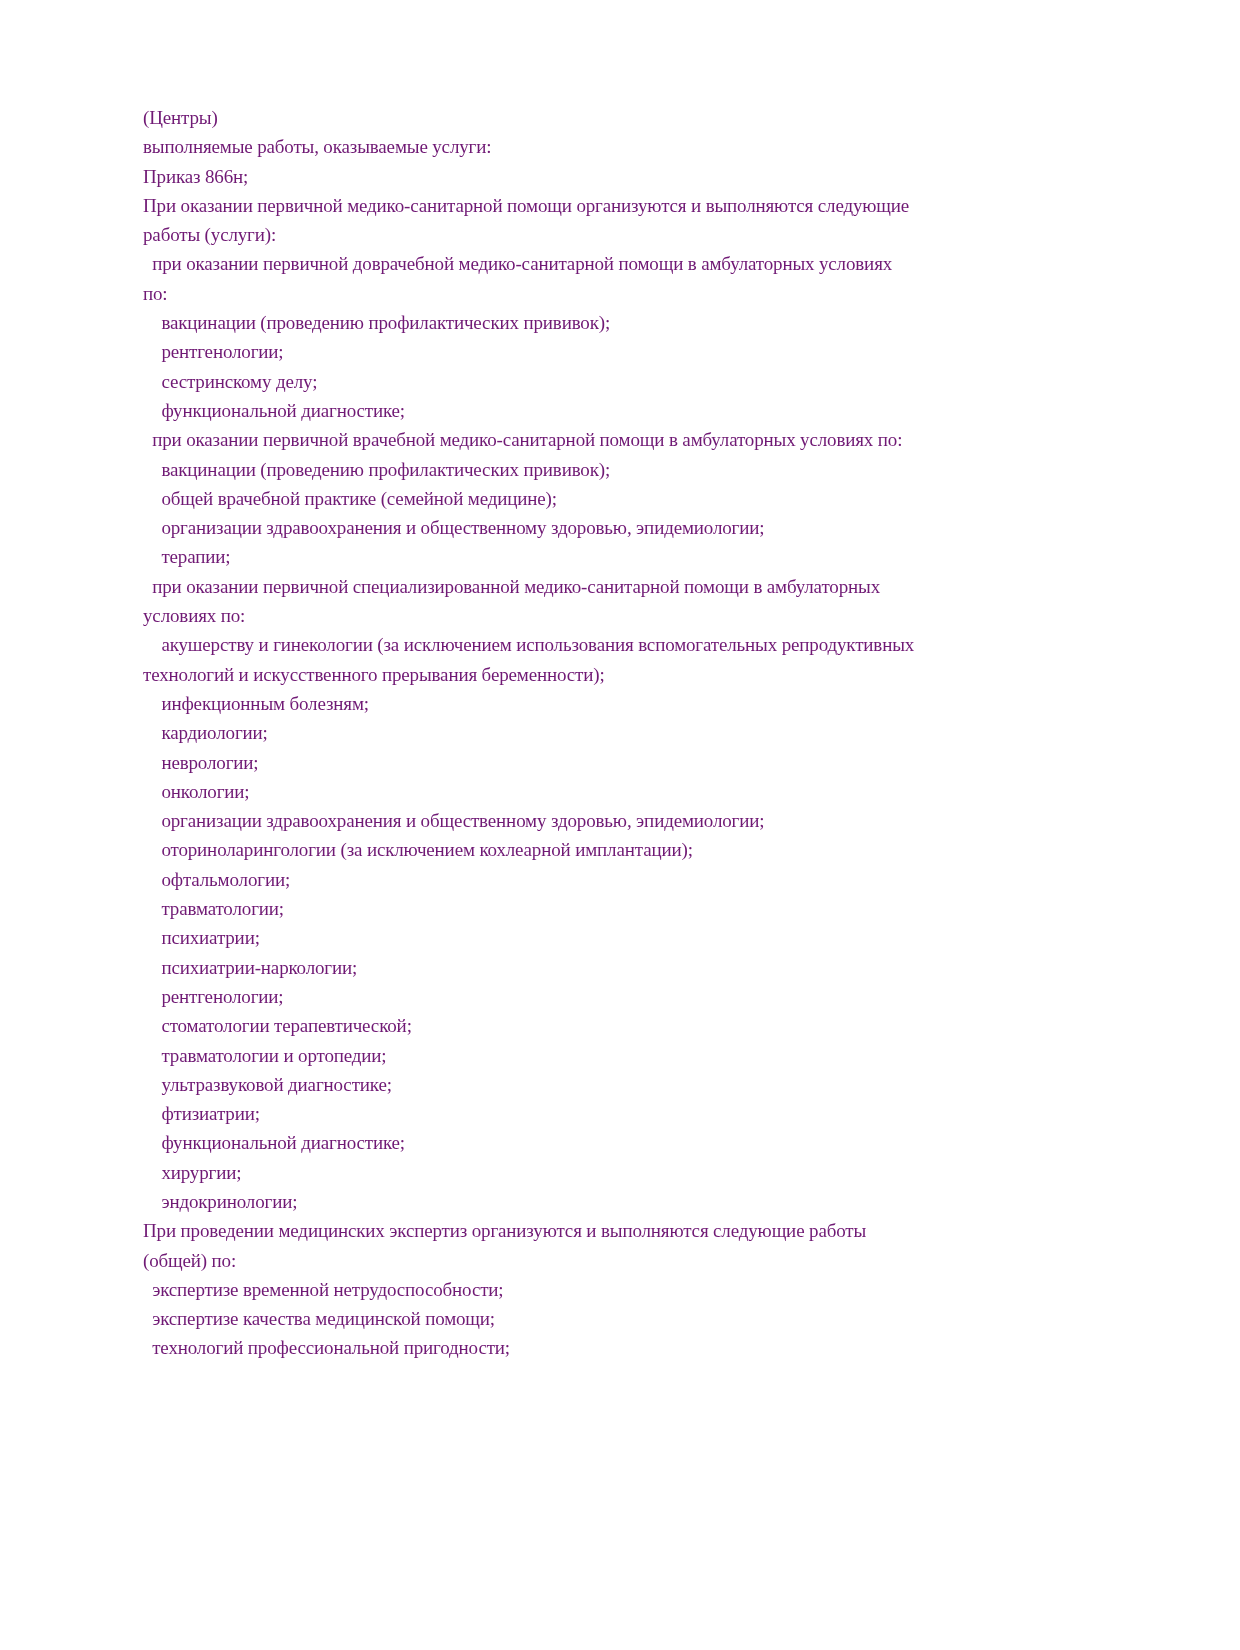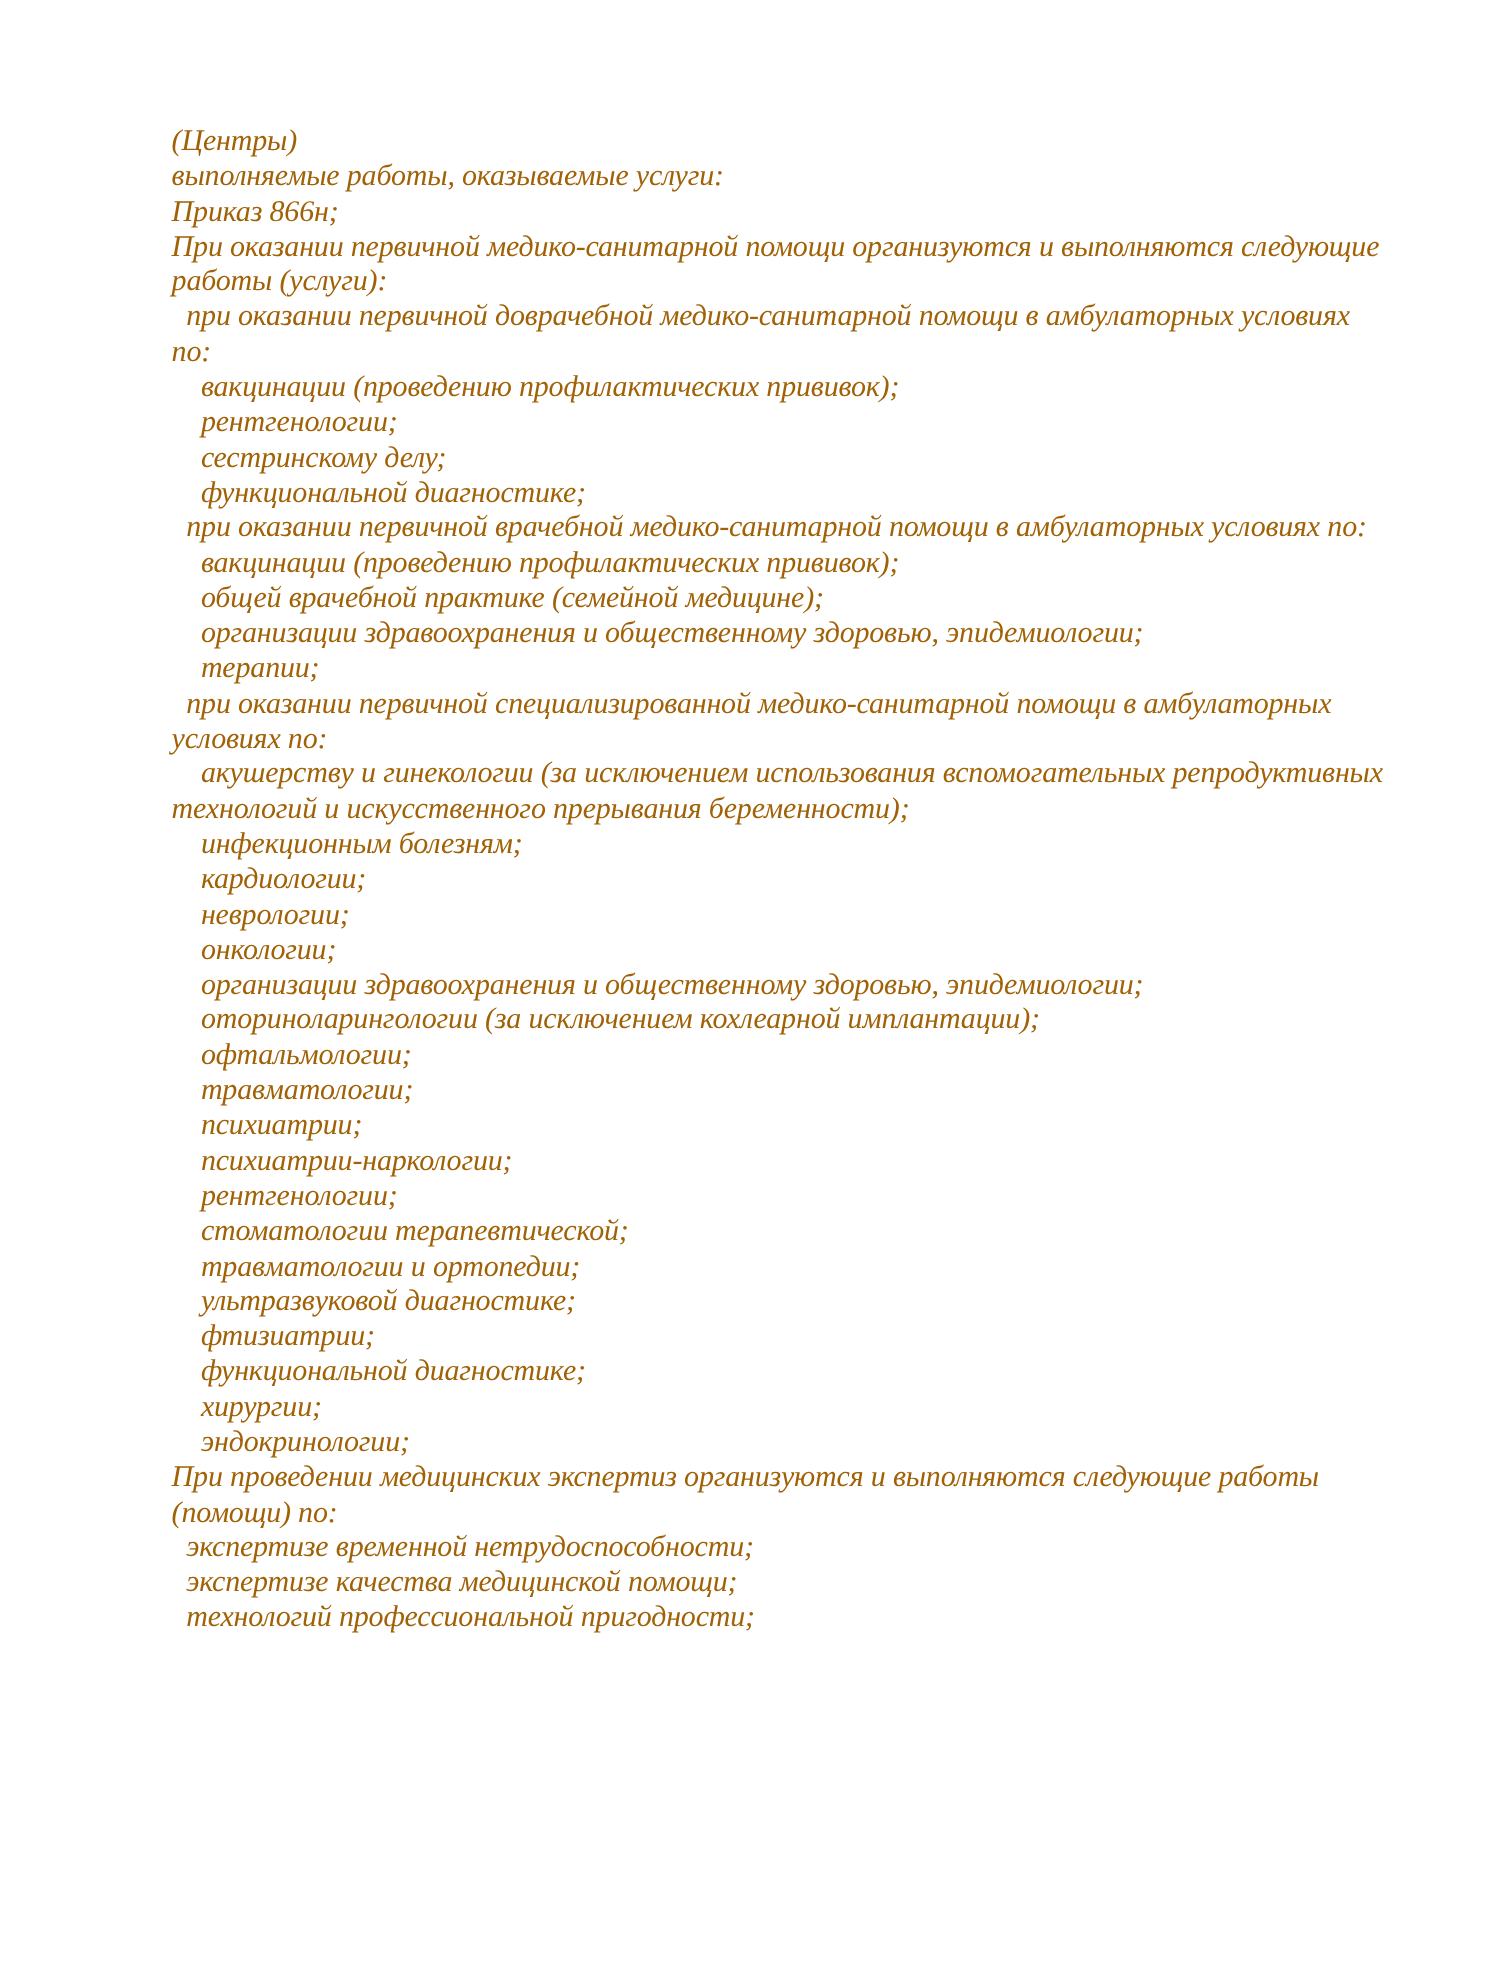--- a/index.html
+++ b/index.html
@@ -12,25 +12,24 @@
       height: 1650px;
       position: relative;
       overflow: hidden;
     }
     .page {
       position: absolute;
       left: 143px;
       top: 103px;
       width: 1000px;
       font-family: "Liberation Serif", "DejaVu Serif", serif;
-      font-size: 25px;
+      font-size: 19px;
       line-height: 29.3px;
-      color: #a16207;
+      color: #701a75;
       letter-spacing: -0.15px;
-      font-style: italic;
     }
     .line {
       white-space: pre;
       display: block;
     }
   </style>
 </head>
 <body>
 
 <div class="page">
@@ -66,17 +65,17 @@
   <span class="line">    психиатрии-наркологии;</span>
   <span class="line">    рентгенологии;</span>
   <span class="line">    стоматологии терапевтической;</span>
   <span class="line">    травматологии и ортопедии;</span>
   <span class="line">    ультразвуковой диагностике;</span>
   <span class="line">    фтизиатрии;</span>
   <span class="line">    функциональной диагностике;</span>
   <span class="line">    хирургии;</span>
   <span class="line">    эндокринологии;</span>
   <span class="line">При проведении медицинских экспертиз организуются и выполняются следующие работы</span>
-  <span class="line">(помощи) по:</span>
+  <span class="line">(общей) по:</span>
   <span class="line">  экспертизе временной нетрудоспособности;</span>
   <span class="line">  экспертизе качества медицинской помощи;</span>
   <span class="line">  технологий профессиональной пригодности;</span>
 </div>
 
 </body></html>

